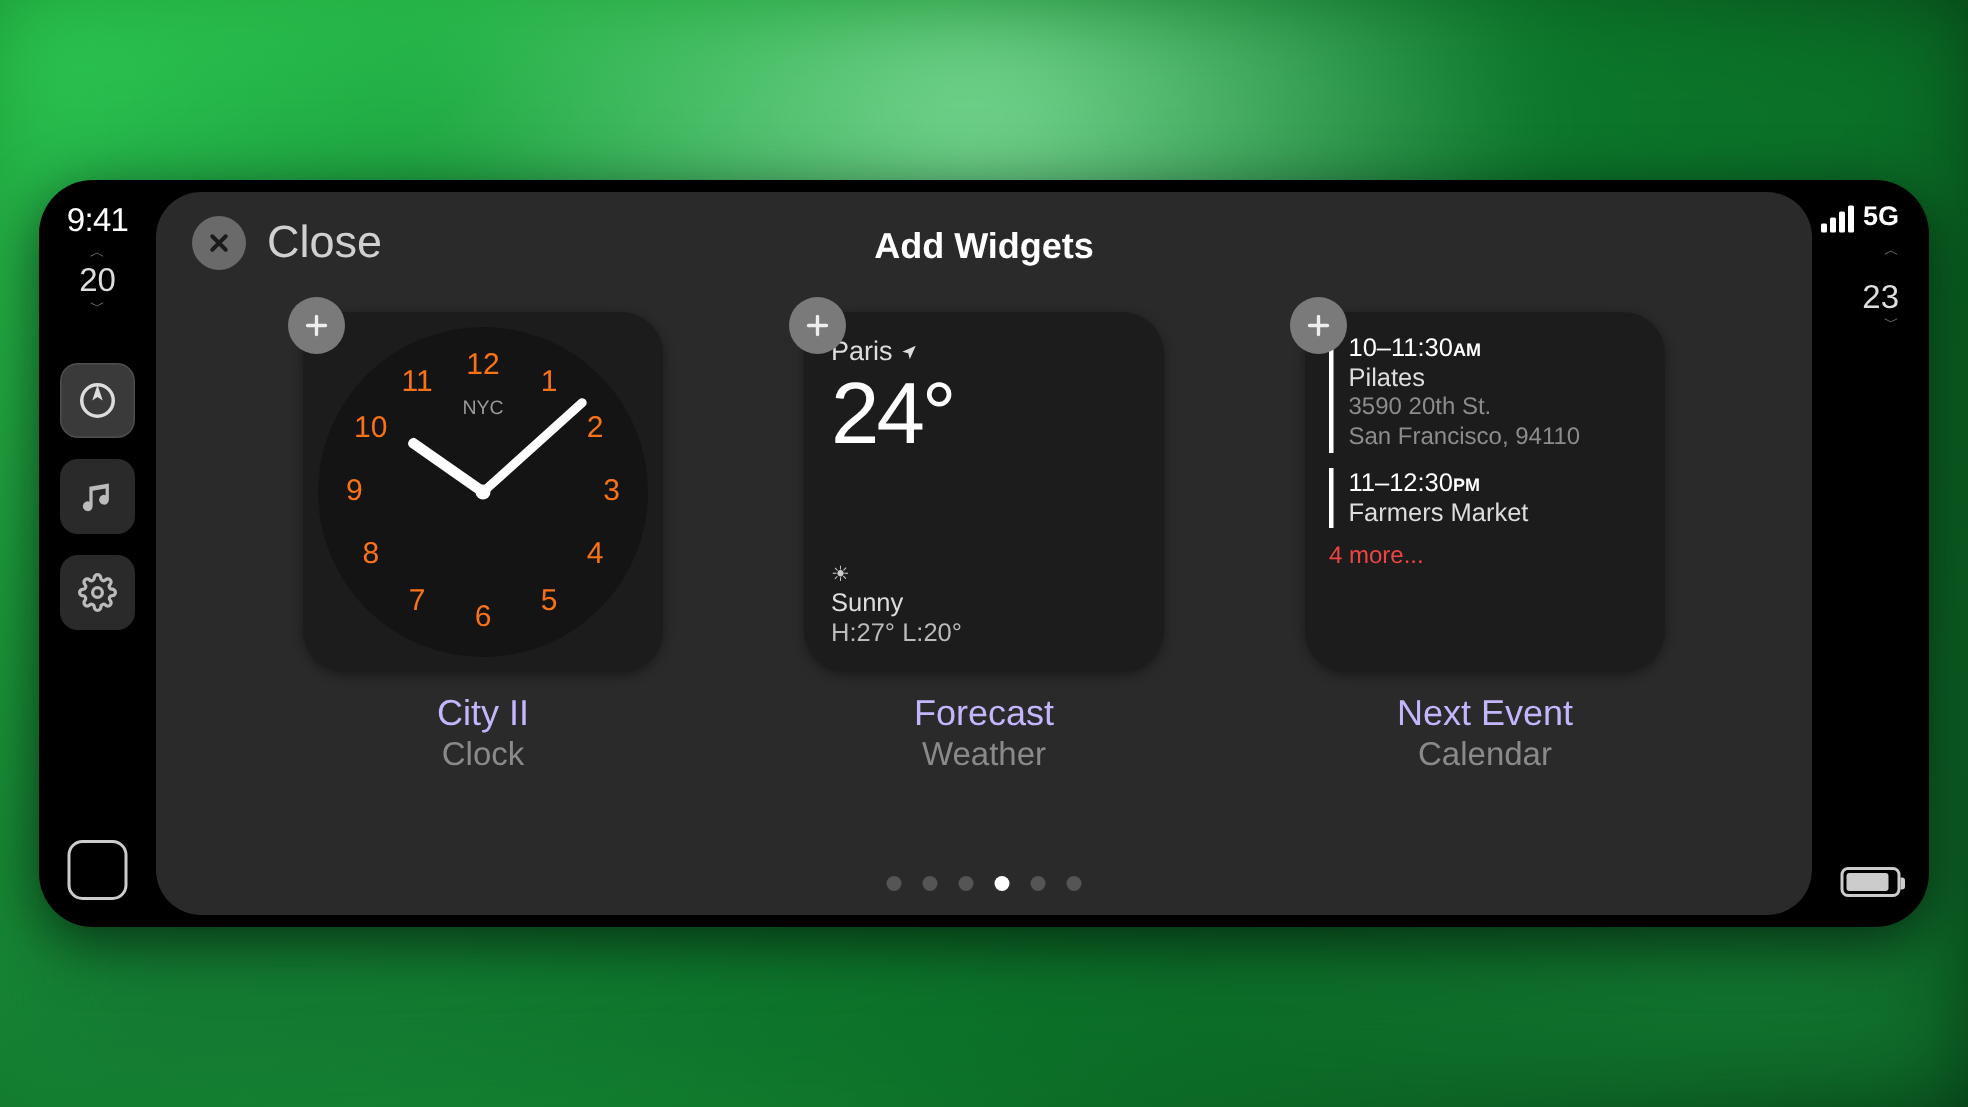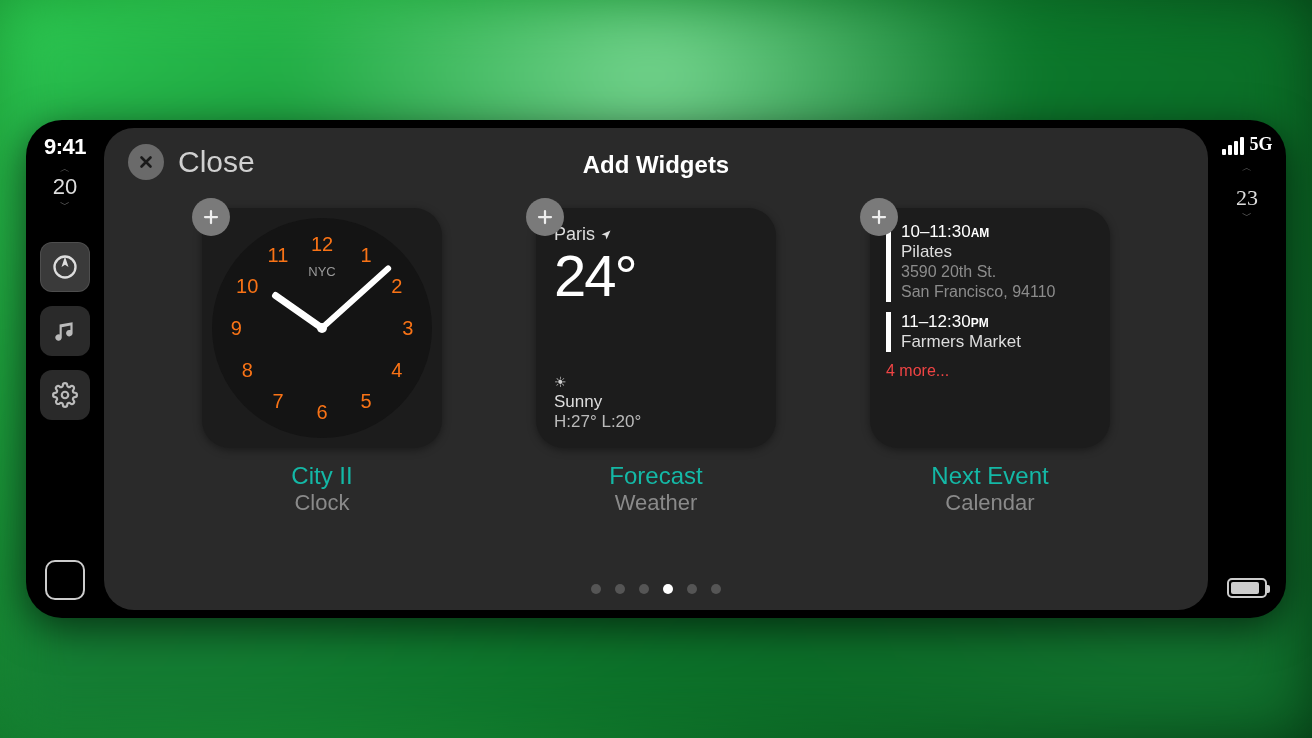--- a/index.html
+++ b/index.html
@@ -27,43 +27,42 @@
     box-shadow: 0 10px 40px rgba(0,0,0,0.6);
   }
   
   .left-bar {
     width: 78px; flex: 0 0 78px;
     display: flex; flex-direction: column; align-items: center;
     padding: 14px 0 18px;
     color: #fff;
     position: relative;
   }
-  .time { font-size: 22px; font-weight: 700; letter-spacing: -0.5px; margin-bottom: 4px; }
+  .time { font-size: 22px; font-weight: 400; letter-spacing: -0.5px; margin-bottom: 4px; }
   .temp-left { font-size: 22px; font-weight: 400; margin-top: 0; color:#ddd; }
   .chevrons { font-size: 10px; color: #777; line-height: 1; }
   .dock { margin-top: 32px; display: flex; flex-direction: column; gap: 14px; }
   .dock-btn {
     width: 50px; height: 50px; border-radius: 12px;
     background: #2a2a2a; display: flex; align-items: center; justify-content: center;
     color: #bbb;
   }
   .dock-btn.active { background: #3a3a3a; box-shadow: 0 0 0 1px rgba(255,255,255,0.1) inset; }
   .home-btn {
     position: absolute; bottom: 18px; left: 50%; transform: translateX(-50%);
     width: 40px; height: 40px; border-radius: 10px;
     border: 2.5px solid #ccc;
   }
   
   .right-bar {
     width: 78px; flex: 0 0 78px;
-    display: flex; flex-direction: column; align-items: center;
+    display: flex; flex-direction: column; align-items: flex-end;
     padding: 14px 20px 18px;
     color: #fff;
     position: relative;
-    font-family: Liberation Serif, serif;
   }
   .signal-row { display: flex; align-items: flex-end; gap: 4px; }
   .sig-bars { display: flex; align-items: flex-end; gap: 2px; }
   .sig-bars i { width: 4px; background: #fff; display: block; border-radius: 1px; }
   .net-label { font-size: 18px; font-weight: 600; margin-left: 2px; }
   .temp-right { font-size: 22px; font-weight: 400; margin-top: 12px; color:#ddd; }
   .battery {
     position: absolute; bottom: 20px; left: 50%; transform: translateX(-50%);
     width: 40px; height: 20px; border: 2px solid #ccc; border-radius: 5px;
     display: flex; align-items: center; padding: 2px;
@@ -107,21 +106,21 @@
     background: #7a7a7a; display: flex; align-items: center; justify-content: center;
     z-index: 2;
   }
   .add-badge svg { stroke: #eee; }
   .tile {
     width: 240px; height: 240px; border-radius: 28px;
     background: #1c1c1c;
     position: relative; overflow: hidden;
     box-shadow: 0 2px 8px rgba(0,0,0,0.4);
   }
-  .widget-title { color: #14b8a6; font-size: 24px; font-weight: 500; margin-top: 14px; }
+  .widget-title { color: #c4b5fd; font-size: 24px; font-weight: 500; margin-top: 14px; }
   .widget-sub   { color: #8a8a8a; font-size: 22px; font-weight: 400; margin-top: 0px; }
   
   .clock-face {
     position: absolute; inset: 10px;
     border-radius: 50%; background: #141414;
   }
   .clock-face .city { position:absolute; top:46px; left:50%; transform:translateX(-50%); color:#999; font-size:13px; }
   .clock-nums span {
     position: absolute; color: #f97316; font-size: 20px; font-weight: 500;
     transform: translate(-50%, -50%);
@@ -133,21 +132,21 @@
   
   .wx { position: absolute; inset: 16px 18px; color: #fff; }
   .wx-loc { font-size: 18px; color: #ddd; display:flex; align-items:center; gap:5px;}
   .wx-temp { font-size: 58px; font-weight: 300; line-height: 1; margin-top: 2px; letter-spacing:-2px;}
   .wx-bottom { position: absolute; bottom: 0; left: 0; }
   .wx-cond { font-size: 17px; color:#ddd; }
   .wx-hl   { font-size: 17px; color: #bbb; }
   .wx-sun { font-size: 14px; color:#ccc; margin-bottom:2px; }
   
   .cal { position: absolute; inset: 14px 16px; color: #ddd; font-size: 16px; display:flex; flex-direction:column; gap:10px; }
-  .cal-ev { border-left: 5px solid #ffffff; padding-left: 10px; }
+  .cal-ev { border-left: 3px solid #ffffff; padding-left: 10px; }
   .cal-time { color: #fff; font-size: 17px; }
   .cal-time .ampm { font-size: 12px; font-weight:600; }
   .cal-name { color: #ddd; font-size: 17px; }
   .cal-addr { color: #8c8c8c; font-size: 16px; line-height:1.25; }
   .cal-more { color: #ef4444; font-size: 16px; margin-left: 0; }
   
   .dots { display:flex; justify-content:center; gap:14px; padding: 6px 0 4px; }
   .dot { width:10px; height:10px; border-radius:50%; background:#555; }
   .dot.active { background:#fff; }
 </style>

